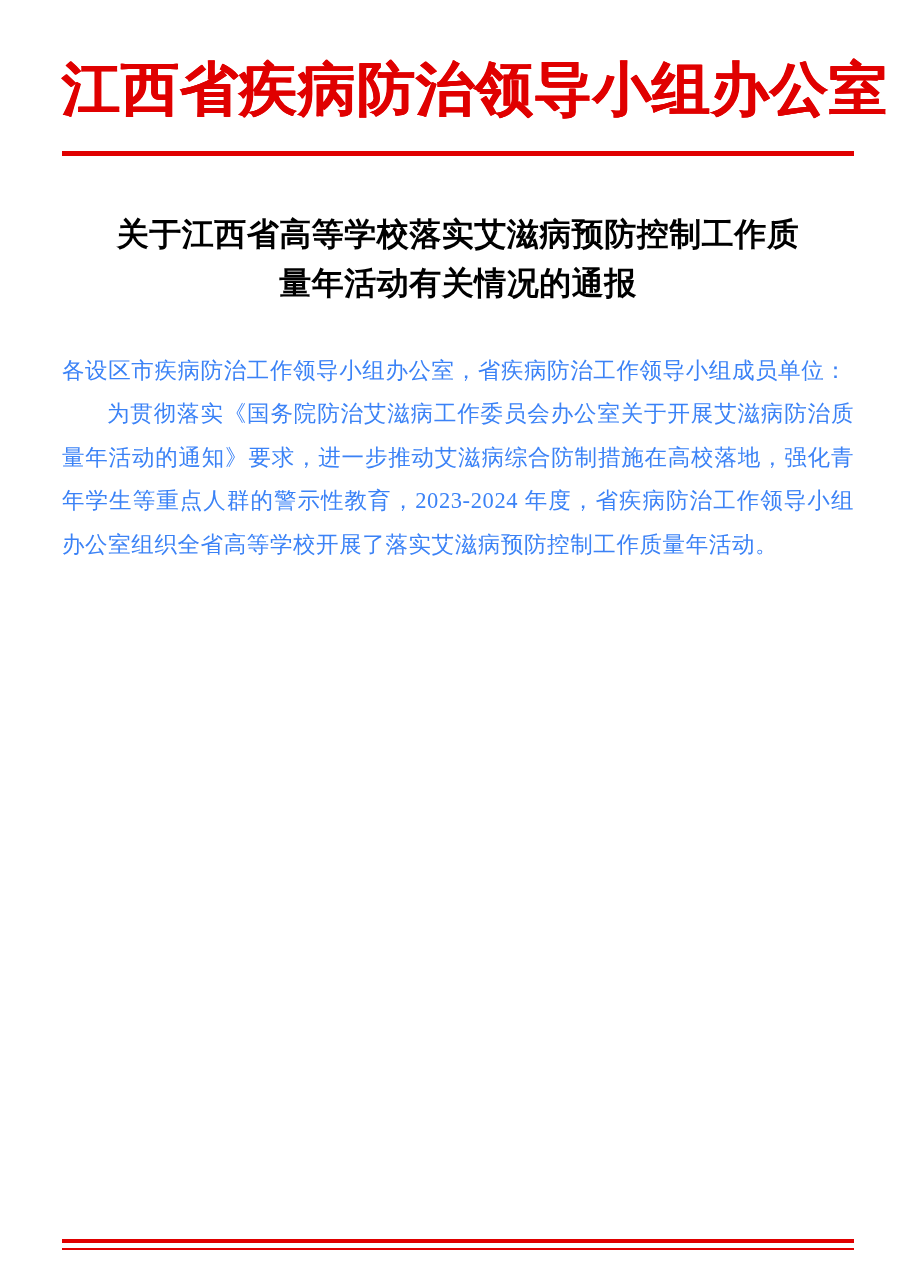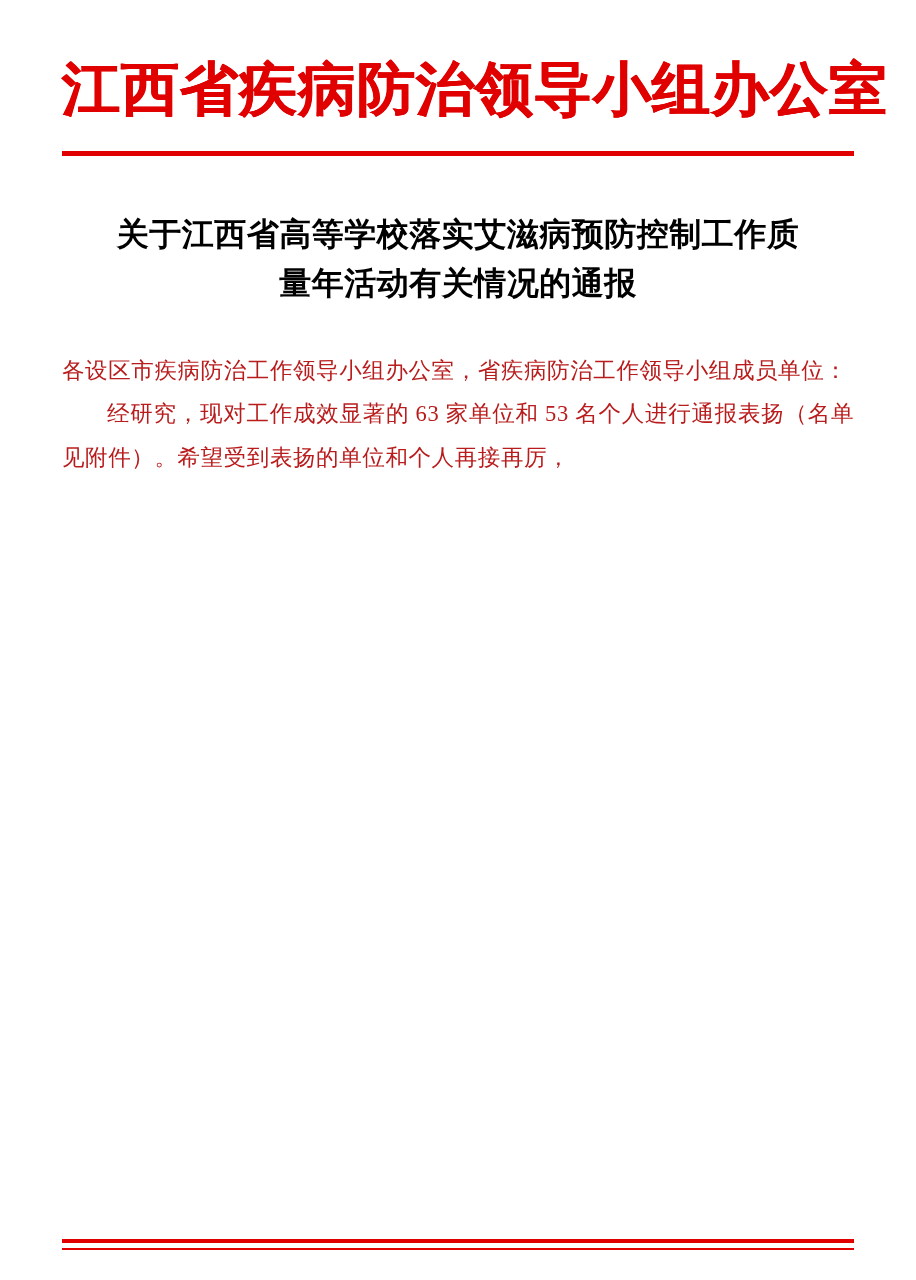--- a/index.html
+++ b/index.html
@@ -55,21 +55,21 @@
     line-height: 1.55;
     letter-spacing: 0.5px;
     color: #000000;
   }
 
   
   .body-copy {
     margin-top: 40px;
     font-size: 22.5px;
     line-height: 1.93;
-    color: #b91c1c;
+    color: #3b82f6;
     letter-spacing: 0.6px;
     text-align: justify;
     text-justify: inter-ideograph;
   }
   .body-copy p {
     margin: 0;
   }
   .body-copy p.indent {
     text-indent: 2em;
   }
@@ -100,21 +100,21 @@
 
   <div class="masthead">
     <div class="masthead-title">江西省疾病防治领导小组办公室</div>
     <div class="masthead-rule"></div>
   </div>
 
   <div class="doc-title">关于江西省高等学校落实艾滋病预防控制工作质量年活动有关情况的通报</div>
 
   <div class="body-copy">
     <p>各设区市疾病防治工作领导小组办公室，省疾病防治工作领导小组成员单位：</p>
-    <p class="indent">经研究，现对工作成效显著的 63 家单位和 53 名个人进行通报表扬（名单见附件）。希望受到表扬的单位和个人再接再厉，</p>
+    <p class="indent">为贯彻落实《国务院防治艾滋病工作委员会办公室关于开展艾滋病防治质量年活动的通知》要求，进一步推动艾滋病综合防制措施在高校落地，强化青年学生等重点人群的警示性教育，2023-2024 年度，省疾病防治工作领导小组办公室组织全省高等学校开展了落实艾滋病预防控制工作质量年活动。</p>
   </div>
 
   <div class="footer-rules">
     <div class="footer-rule-thick"></div>
     <div class="footer-rule-gap"></div>
     <div class="footer-rule-thin"></div>
   </div>
 
 </div>
 

